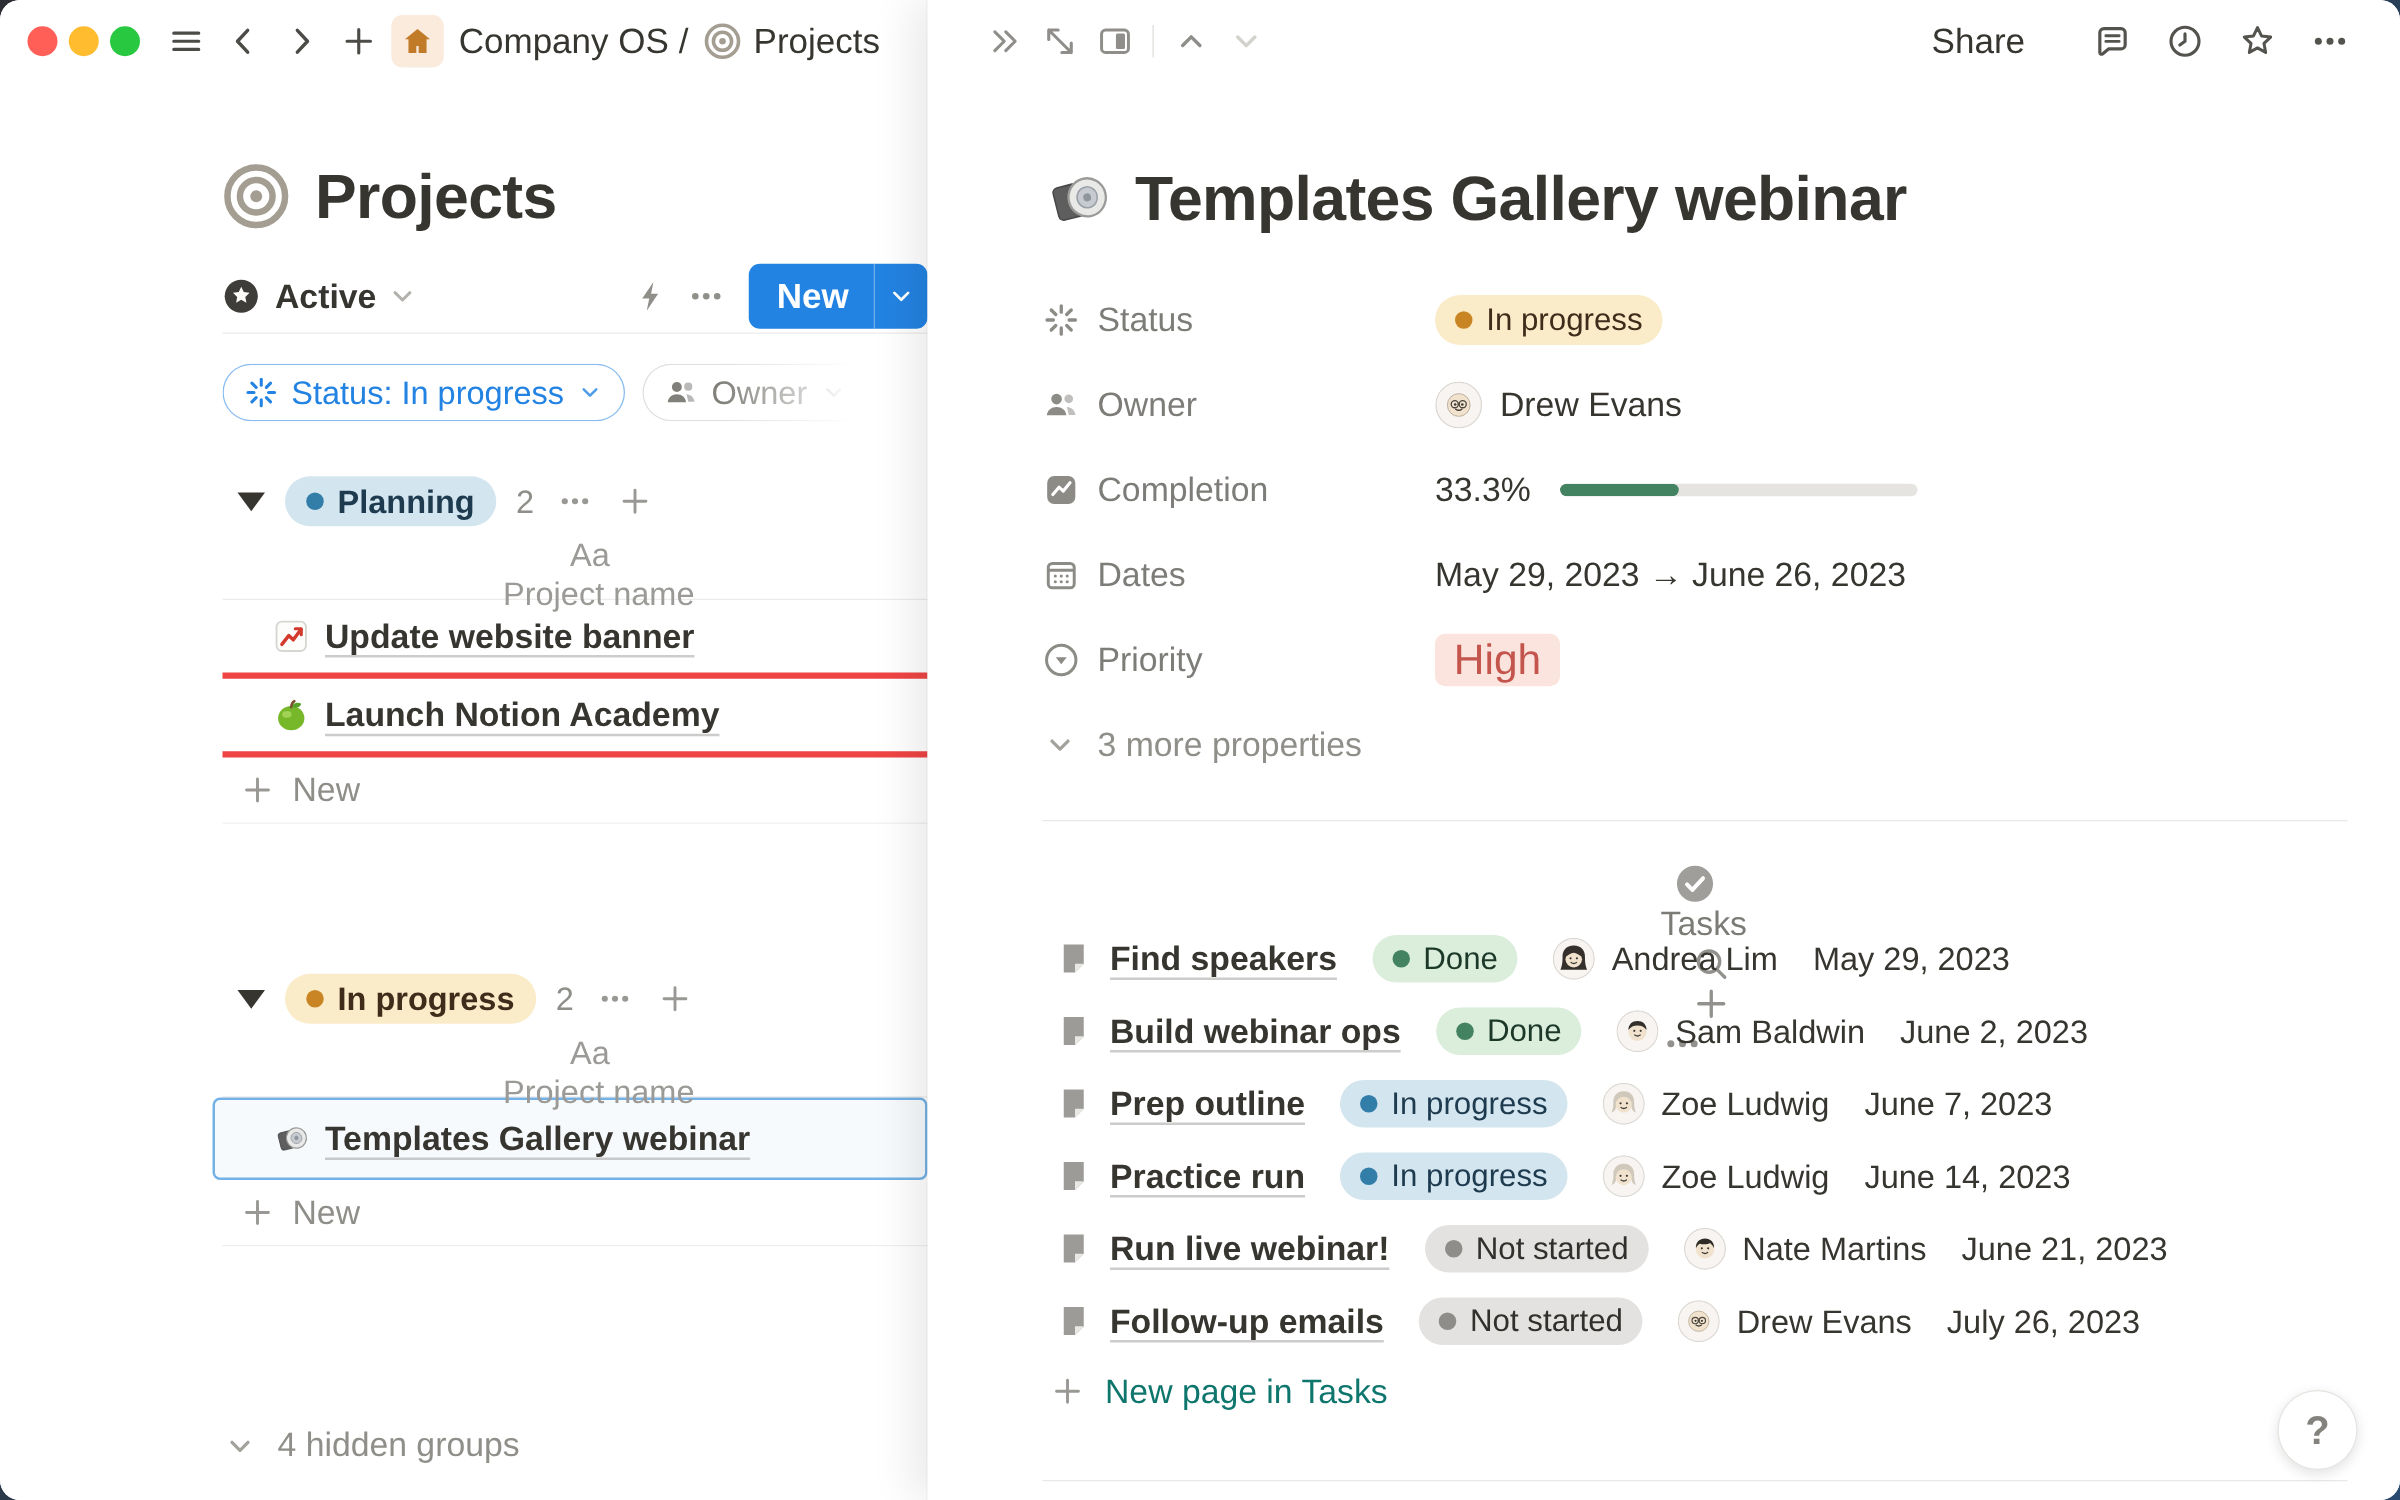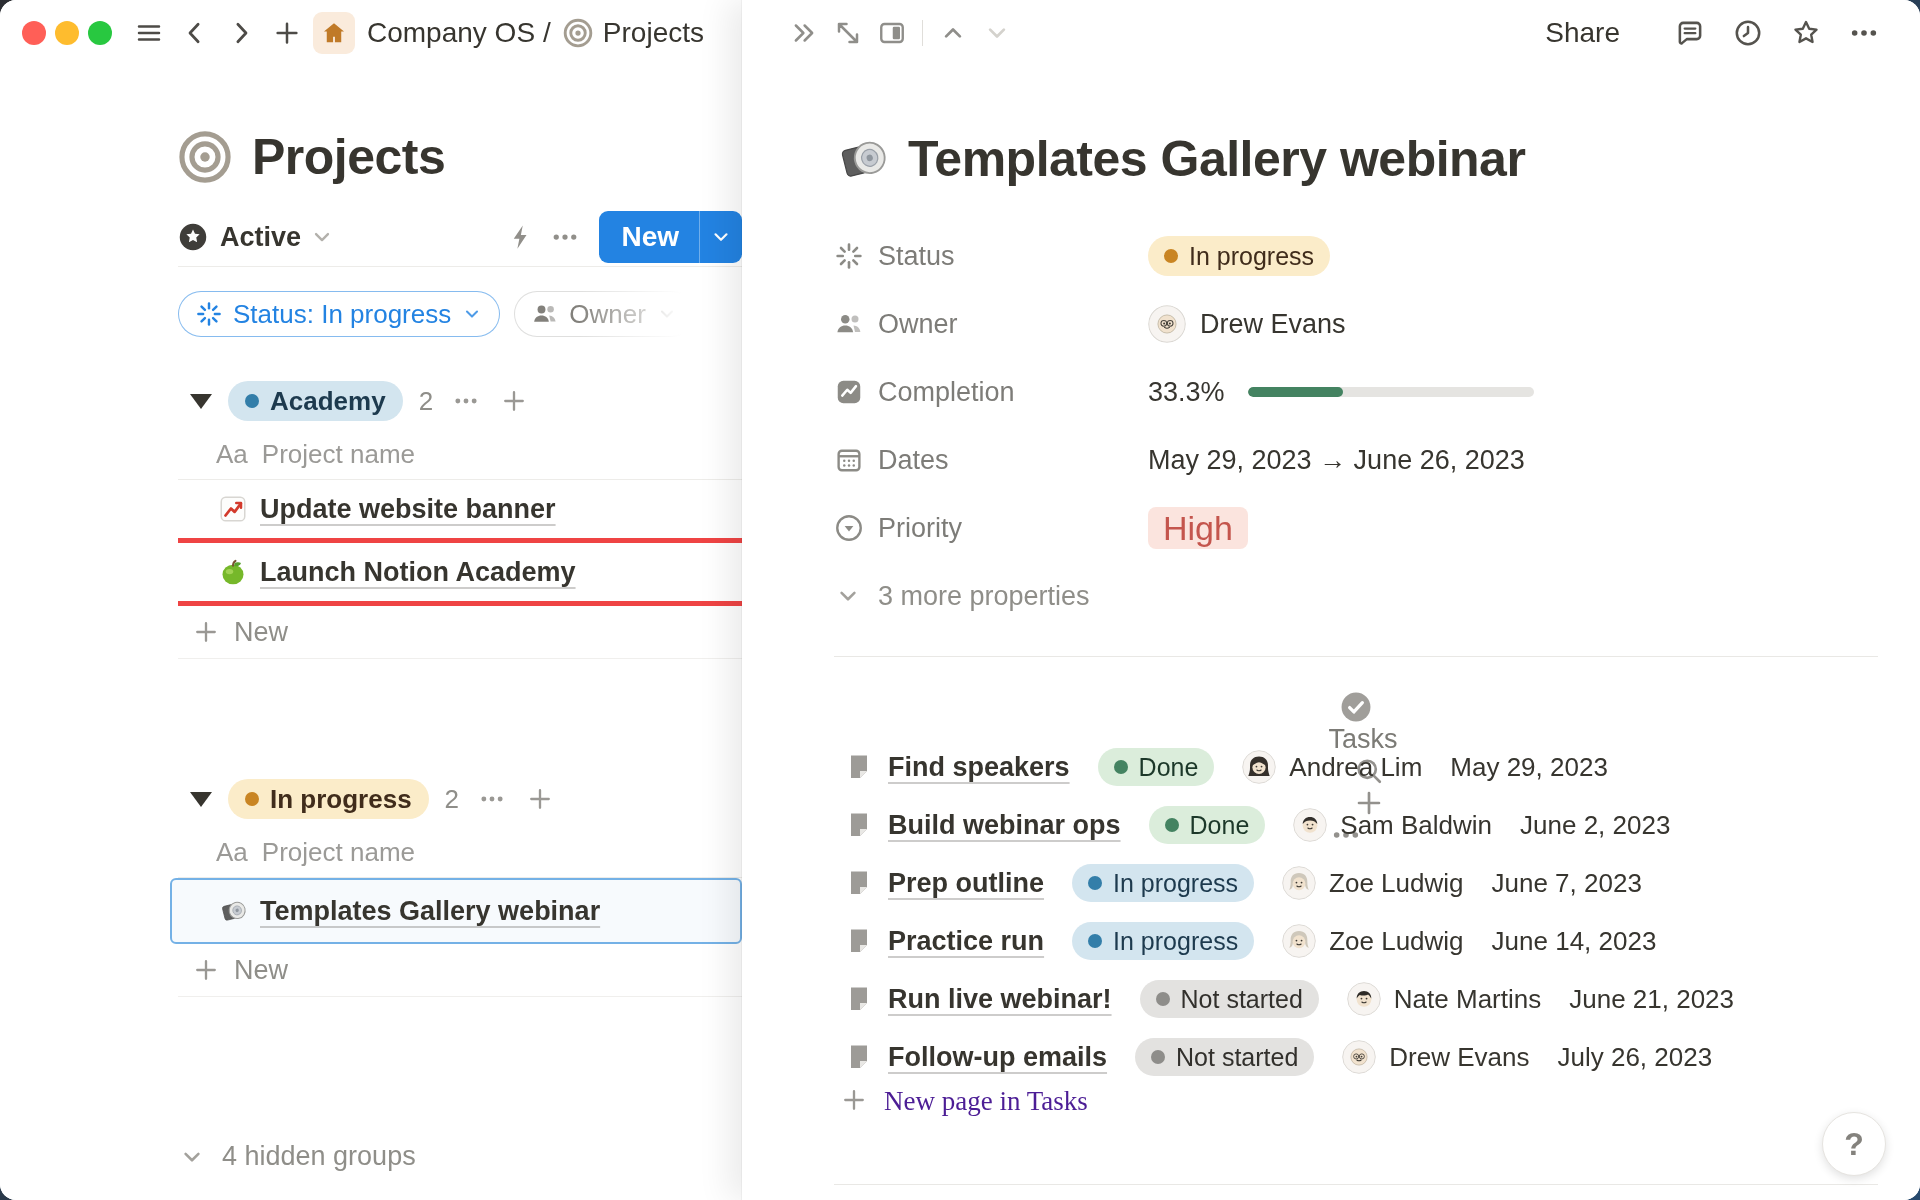--- a/index.html
+++ b/index.html
@@ -61,21 +61,21 @@
   .gtri{width:0;height:0;border-left:11px solid transparent;border-right:11px solid transparent;
     border-top:15px solid #37352F;margin-right:16px;flex:none;}
   .gpill{height:40px;border-radius:20px;display:inline-flex;align-items:center;gap:11px;
     padding:0 17px;font-size:26px;font-weight:600;}
   .dot{width:14px;height:14px;border-radius:50%;flex:none;}
   .gcount{margin-left:16px;font-size:26px;color:#8F8E89;}
   .gico{margin-left:18px;color:#9A9894;width:30px;height:30px;display:inline-flex;
     align-items:center;justify-content:center;}
   .gico svg{width:28px;height:28px;}
   .thead{margin-top:6px;height:50px;display:flex;align-items:center;padding-left:38px;
-    border-bottom:1px solid #EDECE9;color:#9B9A97;}
+    border-bottom:1px solid #EDECE9;color:#9B9A97;flex-direction:column;}
   .aa{font-size:26px;margin-right:14px;}
   .thl{font-size:26px;}
   .prow{height:58px;display:flex;align-items:center;padding-left:40px;border-bottom:5px solid #ef4444;}
   .prico{width:30px;height:30px;margin-right:12px;flex:none;}
   .prico svg{width:30px;height:30px;}
   .prtitle{font-size:27px;font-weight:600;color:#37352F;text-decoration:underline;
     text-decoration-color:rgba(55,53,47,0.25);text-decoration-thickness:1.5px;text-underline-offset:6px;}
   .prow.sel{border:2px solid #74B1E6;background:#F7FAFD;border-radius:6px;height:62px;
     margin-left:-8px;padding-left:46px;border-bottom:2px solid #74B1E6;}
   .newrow{height:52px;display:flex;align-items:center;padding-left:14px;color:#8F8E89;
@@ -131,21 +131,21 @@
   .taskshdr .ricon:last-child{margin-right:46px;}
   .trow{height:58px;display:flex;align-items:center;padding-left:10px;}
   .tico{width:30px;height:30px;flex:none;}
   .tico svg{width:30px;height:30px;}
   .ttitle{margin-left:14px;font-size:27px;font-weight:600;color:#37352F;text-decoration:underline;
     text-decoration-color:rgba(55,53,47,0.25);text-decoration-thickness:1.5px;text-underline-offset:6px;white-space:nowrap;}
   .tpill{margin-left:28px;height:38px;font-size:25px;flex:none;}
   .trow .avatar{margin-left:28px;}
   .tname{margin-left:13px;font-size:26px;white-space:nowrap;}
   .tdate{margin-left:28px;font-size:26px;white-space:nowrap;}
-  .newtask{height:54px;display:flex;gap:16px;color:#4c1d95;padding-left:6px;font-family:Liberation Serif, serif;}
+  .newtask{height:54px;display:flex;align-items:center;gap:16px;color:#0f766e;padding-left:6px;}
   .newtask .nplus{color:#9A9894;}
   .bottomdiv{position:absolute;left:92px;right:42px;bottom:15px;height:1px;background:#E9E8E5;}
   .help{position:absolute;right:34px;bottom:24px;width:62px;height:62px;border-radius:50%;
     background:#fff;border:1px solid #E6E4E0;box-shadow:0 3px 10px rgba(0,0,0,0.12);
     display:flex;align-items:center;justify-content:center;font-size:32px;font-weight:600;color:#84827D;cursor:pointer;}
 </style>
 </head>
 <body>
 
 <div class="stage">
@@ -276,21 +276,21 @@
         </span>
         <span class="chip-fade"></span>
       </div>
 
       <div id="groups">
   <div class="group">
     <div class="ghdr">
       <span class="gtri"></span>
       <span class="gpill" style="background: rgb(211, 229, 239); color: rgb(29, 58, 78);">
                   <span class="dot" style="background: rgb(51, 126, 169);"></span>
-                  <span class="gl">Academy</span>
+                  <span class="gl">Planning</span>
                 </span>
       <span class="gcount">2</span>
       <span class="gico">
                   <svg viewBox="0 0 24 24" xmlns="http://www.w3.org/2000/svg">
                     <circle cx="5" cy="12" r="2.1" fill="currentColor"></circle>
                     <circle cx="12" cy="12" r="2.1" fill="currentColor"></circle>
                     <circle cx="19" cy="12" r="2.1" fill="currentColor"></circle>
                   </svg>
                 </span>
       <span class="gico">

